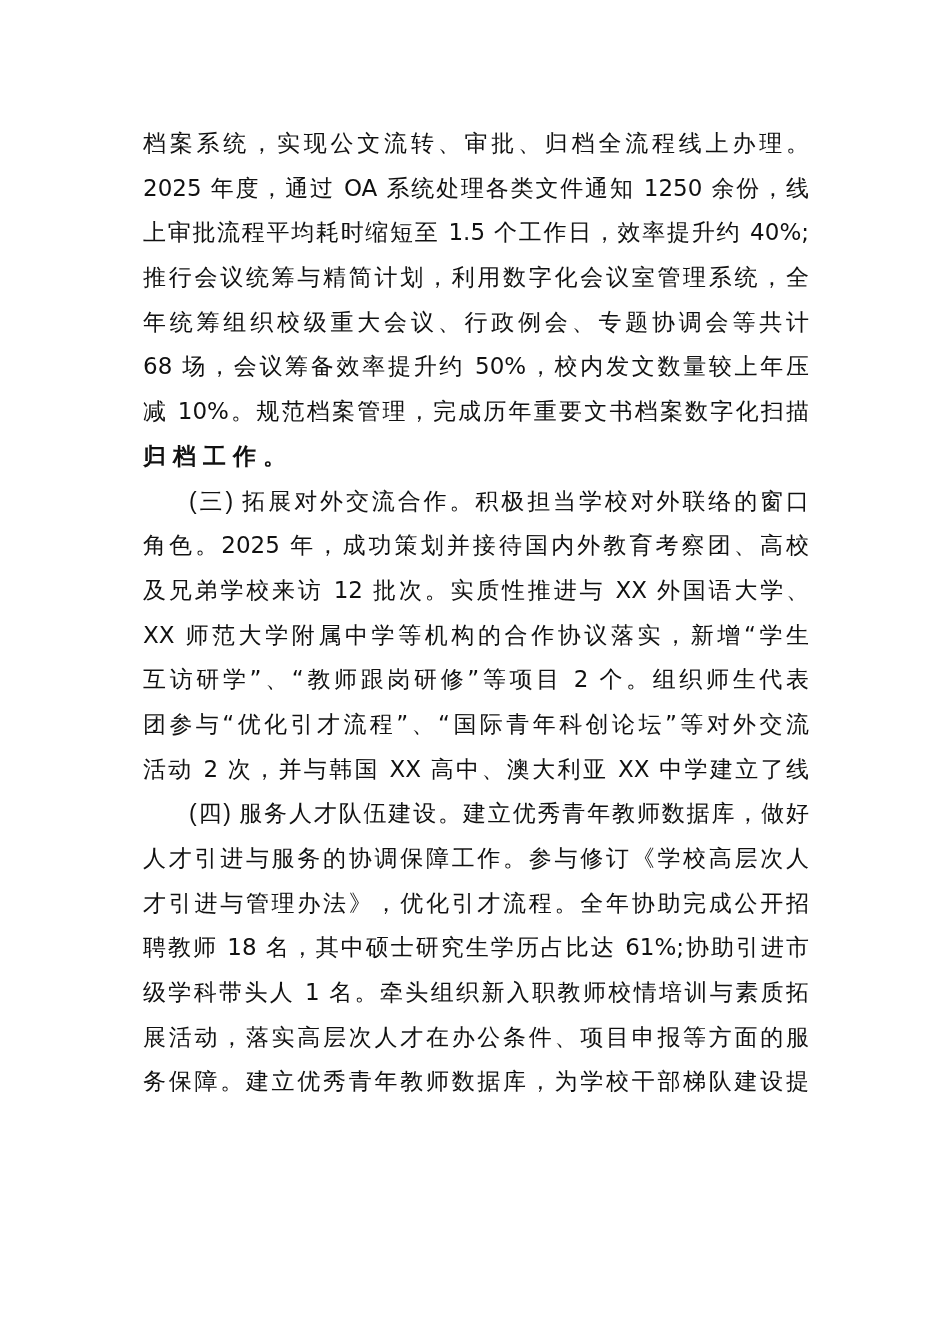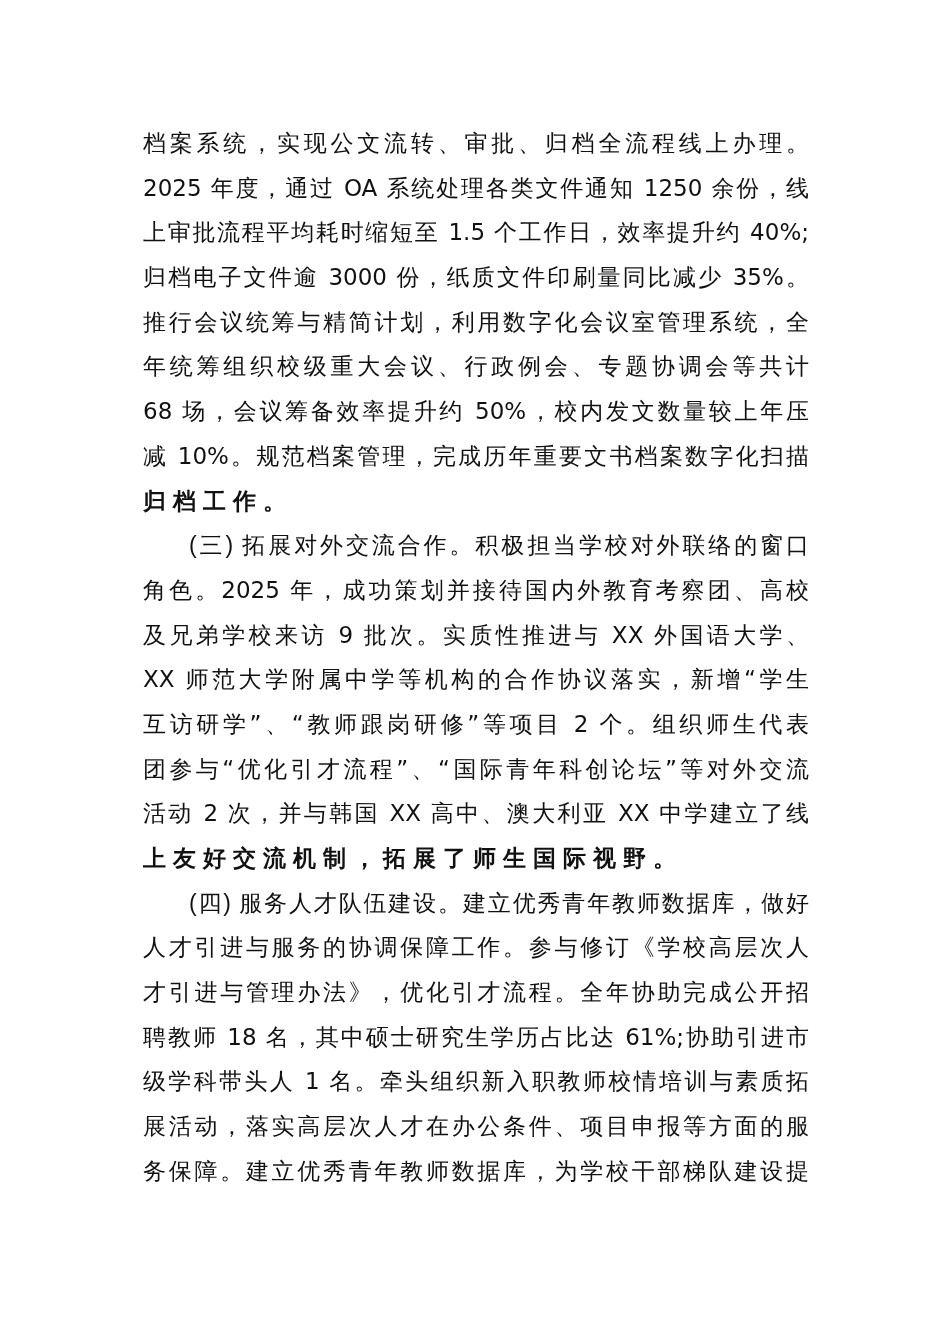--- a/index.html
+++ b/index.html
@@ -53,37 +53,35 @@
 </style>
 </head>
 <body>
 
 <div class="page">
   <div class="body-text">
 
     <div class="line">档案系统，实现公文流转、审批、归档全流程线上办理。</div>
     <div class="line">2025 年度，通过 OA 系统处理各类文件通知 1250 余份，线</div>
     <div class="line">上审批流程平均耗时缩短至 1.5 个工作日，效率提升约 40%;</div>
-    <div class="line">归档电子文件逾 3000 份，纸质文件印刷量同比减少 35%。</div>
     <div class="line">推行会议统筹与精简计划，利用数字化会议室管理系统，全</div>
     <div class="line">年统筹组织校级重大会议、行政例会、专题协调会等共计</div>
     <div class="line">68 场，会议筹备效率提升约 50%，校内发文数量较上年压</div>
     <div class="line">减 10%。规范档案管理，完成历年重要文书档案数字化扫描</div>
     <div class="line last">归档工作。</div>
 
     <div class="line indent">
       <span class="heading">(三) 拓展对外交流合作。</span><span>积极担当学校对外联络的窗口</span>
     </div>
     <div class="line">角色。2025 年，成功策划并接待国内外教育考察团、高校</div>
-    <div class="line">及兄弟学校来访 9 批次。实质性推进与 XX 外国语大学、</div>
+    <div class="line">及兄弟学校来访 12 批次。实质性推进与 XX 外国语大学、</div>
     <div class="line">XX 师范大学附属中学等机构的合作协议落实，新增“学生</div>
     <div class="line">互访研学”、“教师跟岗研修”等项目 2 个。组织师生代表</div>
     <div class="line">团参与“优化引才流程”、“国际青年科创论坛”等对外交流</div>
     <div class="line">活动 2 次，并与韩国 XX 高中、澳大利亚 XX 中学建立了线</div>
-    <div class="line last">上友好交流机制，拓展了师生国际视野。</div>
 
     <div class="line indent">
       <span class="heading">(四) 服务人才队伍建设。</span><span>建立优秀青年教师数据库，做好</span>
     </div>
     <div class="line">人才引进与服务的协调保障工作。参与修订《学校高层次人</div>
     <div class="line">才引进与管理办法》，优化引才流程。全年协助完成公开招</div>
     <div class="line">聘教师 18 名，其中硕士研究生学历占比达 61%;协助引进市</div>
     <div class="line">级学科带头人 1 名。牵头组织新入职教师校情培训与素质拓</div>
     <div class="line">展活动，落实高层次人才在办公条件、项目申报等方面的服</div>
     <div class="line">务保障。建立优秀青年教师数据库，为学校干部梯队建设提</div>

